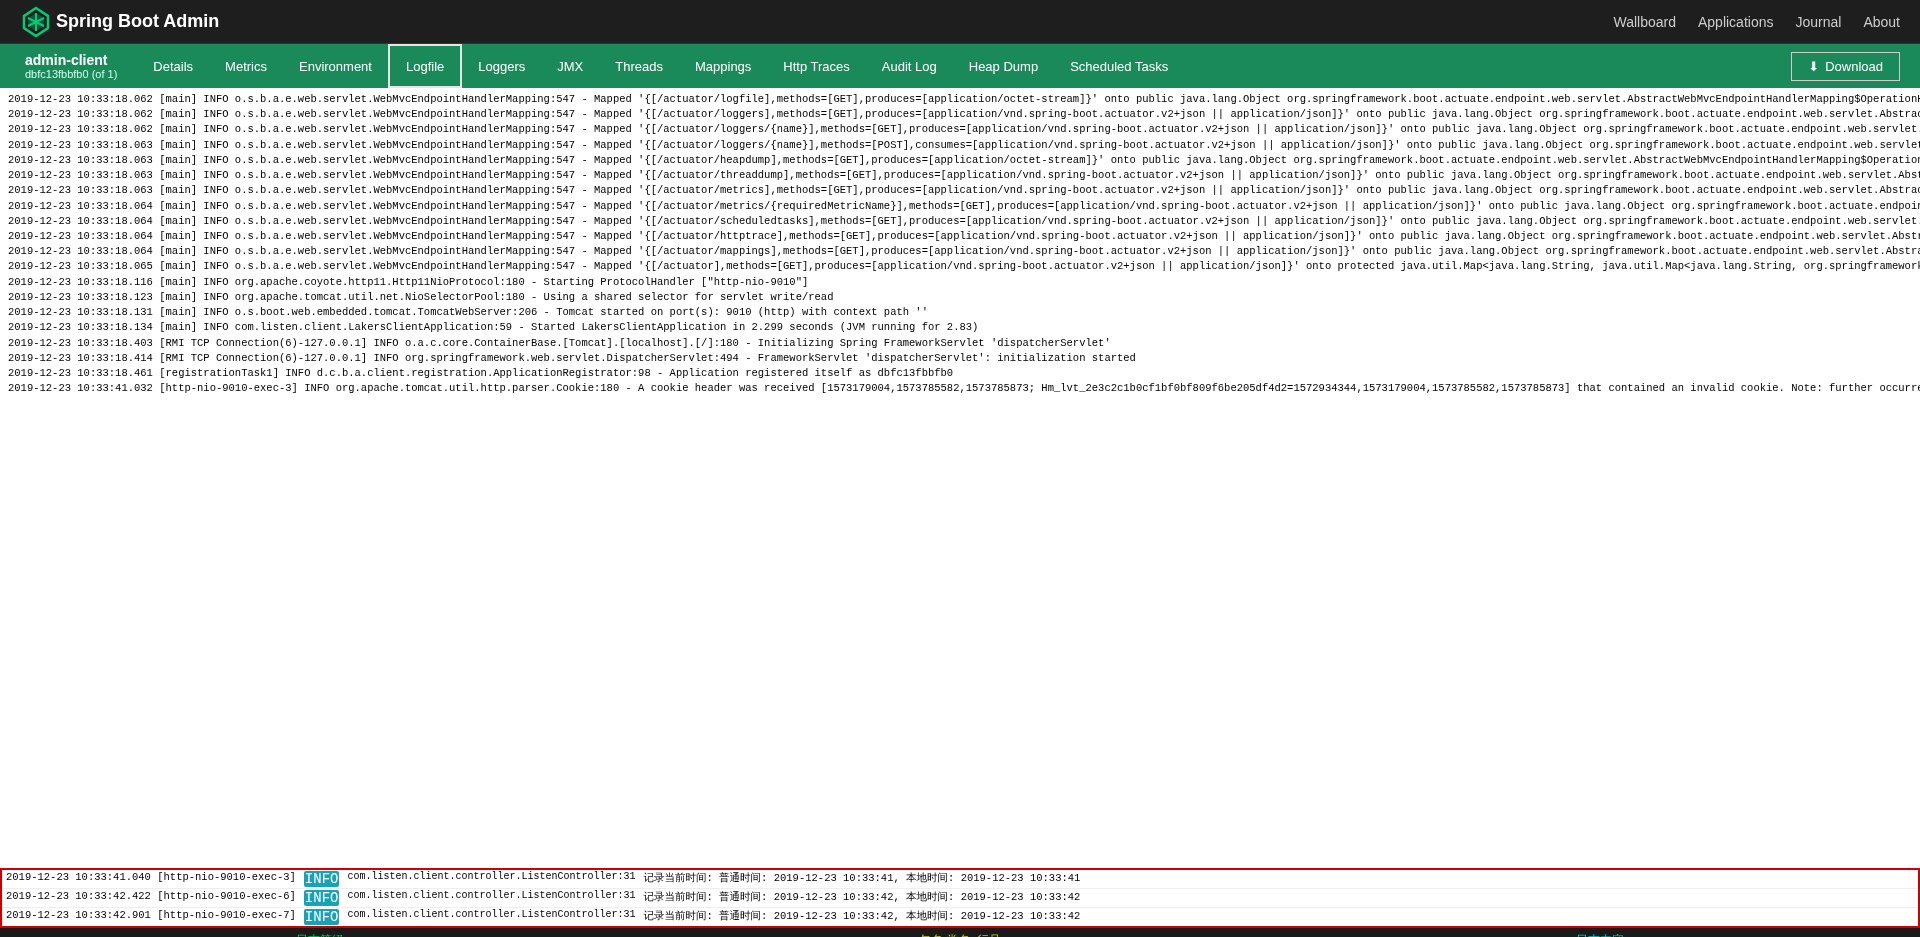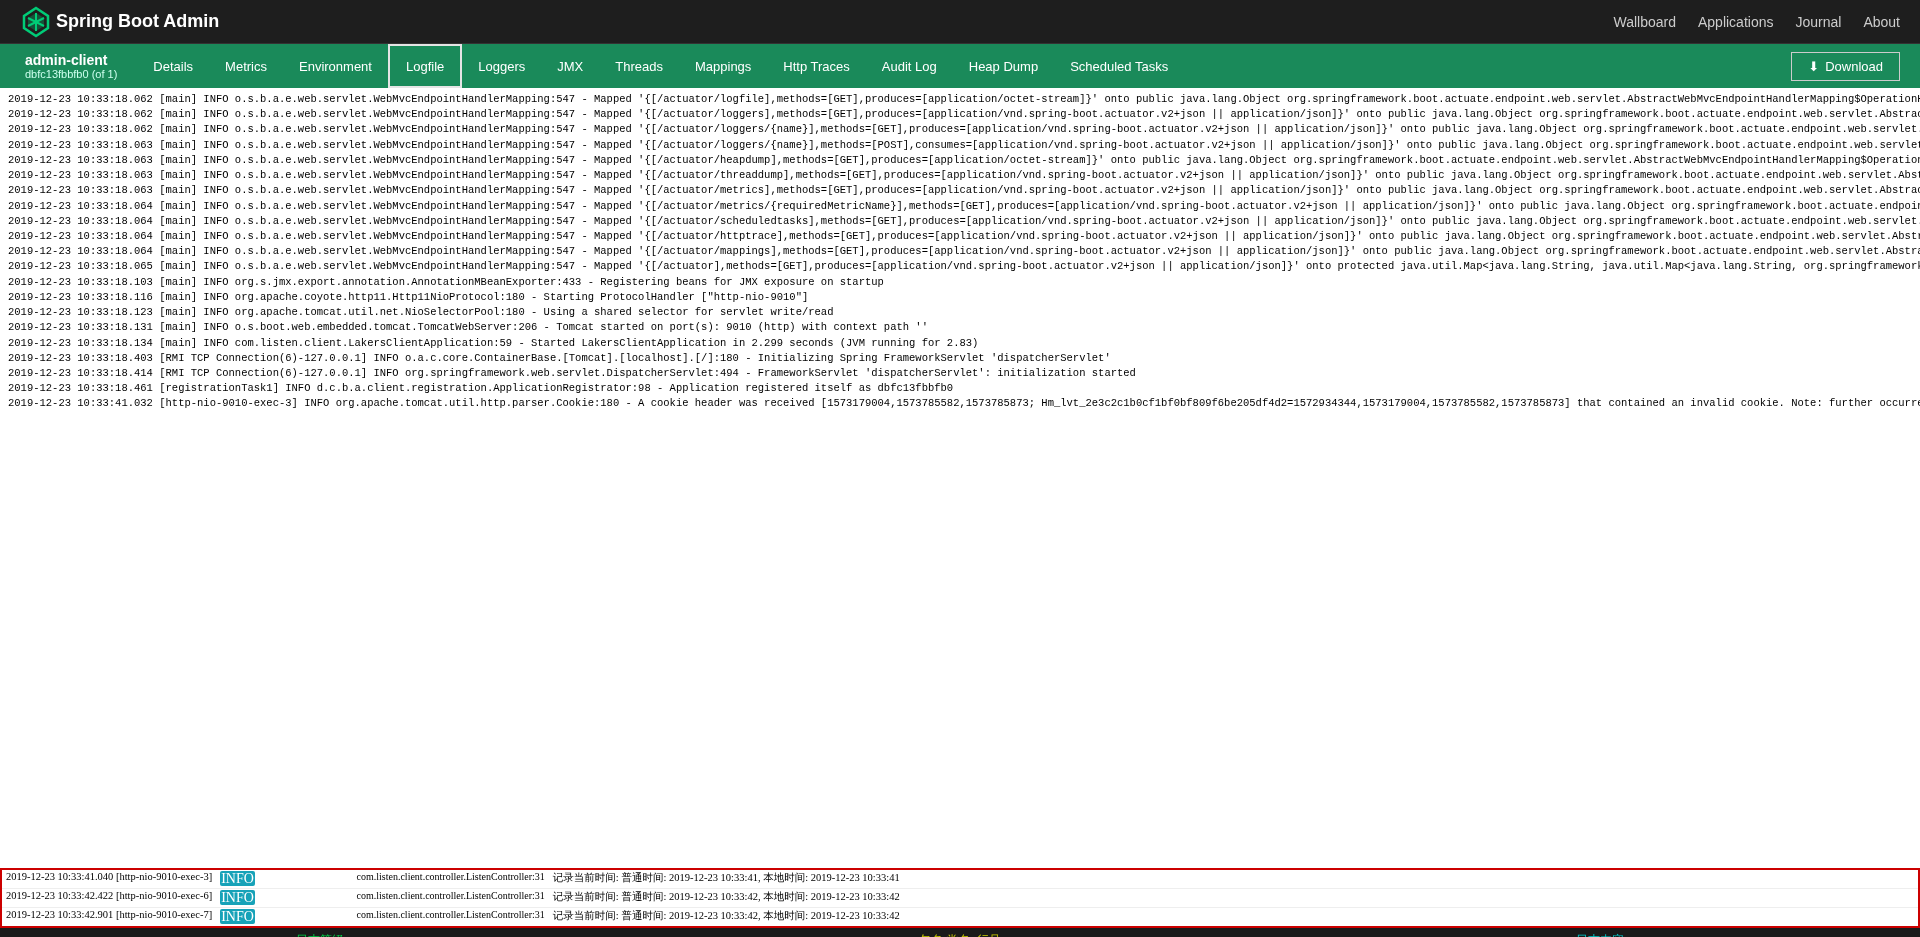--- a/index.html
+++ b/index.html
@@ -210,33 +210,32 @@
     <span class="log-line">2019-12-23 10:33:18.062 [main] INFO  o.s.b.a.e.web.servlet.WebMvcEndpointHandlerMapping:547 - Mapped '{[/actuator/loggers/{name}],methods=[GET],produces=[application/vnd.spring-boot.actuator.v2+json || application/json]}' onto public java.lang.Object org.springframework.boot.actuate.endpoint.web.servlet.AbstractWebMvcEndpointHandlerMapping$OperationHandler.handle(javax.servlet.http.HttpServletRequest, java.util.Map&lt;java.lang.String, java.lang.String&gt;)</span>
     <span class="log-line">2019-12-23 10:33:18.063 [main] INFO  o.s.b.a.e.web.servlet.WebMvcEndpointHandlerMapping:547 - Mapped '{[/actuator/loggers/{name}],methods=[POST],consumes=[application/vnd.spring-boot.actuator.v2+json || application/json]}' onto public java.lang.Object org.springframework.boot.actuate.endpoint.web.servlet.AbstractWebMvcEndpointHandlerMapping$OperationHandler.handle(javax.servlet.http.HttpServletRequest, java.util.Map&lt;java.lang.String, java.lang.String&gt;)</span>
     <span class="log-line">2019-12-23 10:33:18.063 [main] INFO  o.s.b.a.e.web.servlet.WebMvcEndpointHandlerMapping:547 - Mapped '{[/actuator/heapdump],methods=[GET],produces=[application/octet-stream]}' onto public java.lang.Object org.springframework.boot.actuate.endpoint.web.servlet.AbstractWebMvcEndpointHandlerMapping$OperationHandler.handle(javax.servlet.http.HttpServletRequest, java.util.Map&lt;java.lang.String, java.lang.String&gt;)</span>
     <span class="log-line">2019-12-23 10:33:18.063 [main] INFO  o.s.b.a.e.web.servlet.WebMvcEndpointHandlerMapping:547 - Mapped '{[/actuator/threaddump],methods=[GET],produces=[application/vnd.spring-boot.actuator.v2+json || application/json]}' onto public java.lang.Object org.springframework.boot.actuate.endpoint.web.servlet.AbstractWebMvcEndpointHandlerMapping$OperationHandler.handle(javax.servlet.http.HttpServletRequest, java.util.Map&lt;java.lang.String, java.lang.String&gt;)</span>
     <span class="log-line">2019-12-23 10:33:18.063 [main] INFO  o.s.b.a.e.web.servlet.WebMvcEndpointHandlerMapping:547 - Mapped '{[/actuator/metrics],methods=[GET],produces=[application/vnd.spring-boot.actuator.v2+json || application/json]}' onto public java.lang.Object org.springframework.boot.actuate.endpoint.web.servlet.AbstractWebMvcEndpointHandlerMapping$OperationHandler.handle(javax.servlet.http.HttpServletRequest, java.util.Map&lt;java.lang.String, java.lang.String&gt;)</span>
     <span class="log-line">2019-12-23 10:33:18.064 [main] INFO  o.s.b.a.e.web.servlet.WebMvcEndpointHandlerMapping:547 - Mapped '{[/actuator/metrics/{requiredMetricName}],methods=[GET],produces=[application/vnd.spring-boot.actuator.v2+json || application/json]}' onto public java.lang.Object org.springframework.boot.actuate.endpoint.web.servlet.AbstractWebMvcEndpointHandlerMapping$OperationHandler.handle(javax.servlet.http.HttpServletRequest, java.util.Map&lt;java.lang.String, java.lang.String&gt;)</span>
     <span class="log-line">2019-12-23 10:33:18.064 [main] INFO  o.s.b.a.e.web.servlet.WebMvcEndpointHandlerMapping:547 - Mapped '{[/actuator/scheduledtasks],methods=[GET],produces=[application/vnd.spring-boot.actuator.v2+json || application/json]}' onto public java.lang.Object org.springframework.boot.actuate.endpoint.web.servlet.AbstractWebMvcEndpointHandlerMapping$OperationHandler.handle(javax.servlet.http.HttpServletRequest, java.util.Map&lt;java.lang.String, java.lang.String&gt;)</span>
     <span class="log-line">2019-12-23 10:33:18.064 [main] INFO  o.s.b.a.e.web.servlet.WebMvcEndpointHandlerMapping:547 - Mapped '{[/actuator/httptrace],methods=[GET],produces=[application/vnd.spring-boot.actuator.v2+json || application/json]}' onto public java.lang.Object org.springframework.boot.actuate.endpoint.web.servlet.AbstractWebMvcEndpointHandlerMapping$OperationHandler.handle(javax.servlet.http.HttpServletRequest, java.util.Map&lt;java.lang.String, java.lang.String&gt;)</span>
     <span class="log-line">2019-12-23 10:33:18.064 [main] INFO  o.s.b.a.e.web.servlet.WebMvcEndpointHandlerMapping:547 - Mapped '{[/actuator/mappings],methods=[GET],produces=[application/vnd.spring-boot.actuator.v2+json || application/json]}' onto public java.lang.Object org.springframework.boot.actuate.endpoint.web.servlet.AbstractWebMvcEndpointHandlerMapping$OperationHandler.handle(javax.servlet.http.HttpServletRequest, java.util.Map&lt;java.lang.String, java.lang.String&gt;)</span>
     <span class="log-line">2019-12-23 10:33:18.065 [main] INFO  o.s.b.a.e.web.servlet.WebMvcEndpointHandlerMapping:547 - Mapped '{[/actuator],methods=[GET],produces=[application/vnd.spring-boot.actuator.v2+json || application/json]}' onto protected java.util.Map&lt;java.lang.String, java.util.Map&lt;java.lang.String, org.springframework.boot.actuate.endpoint.web.Link&gt;&gt; org.springframework.boot.actuate.endpoint.web.servlet.WebMvcEndpointHandlerMapping.links(javax.servlet.http.HttpServletRequest, javax.servlet.http.HttpServletResponse)</span>
-    <span class="log-line">2019-12-23 10:33:18.103 [main] INFO  org.s.jmx.export.annotation.AnnotationMBeanExporter:433 - Registering beans for JMX exposure on startup</span>
     <span class="log-line">2019-12-23 10:33:18.116 [main] INFO  org.apache.coyote.http11.Http11NioProtocol:180 - Starting ProtocolHandler ["http-nio-9010"]</span>
     <span class="log-line">2019-12-23 10:33:18.123 [main] INFO  org.apache.tomcat.util.net.NioSelectorPool:180 - Using a shared selector for servlet write/read</span>
     <span class="log-line">2019-12-23 10:33:18.131 [main] INFO  o.s.boot.web.embedded.tomcat.TomcatWebServer:206 - Tomcat started on port(s): 9010 (http) with context path ''</span>
     <span class="log-line">2019-12-23 10:33:18.134 [main] INFO  com.listen.client.LakersClientApplication:59 - Started LakersClientApplication in 2.299 seconds (JVM running for 2.83)</span>
     <span class="log-line">2019-12-23 10:33:18.403 [RMI TCP Connection(6)-127.0.0.1] INFO  o.a.c.core.ContainerBase.[Tomcat].[localhost].[/]:180 - Initializing Spring FrameworkServlet 'dispatcherServlet'</span>
     <span class="log-line">2019-12-23 10:33:18.414 [RMI TCP Connection(6)-127.0.0.1] INFO  org.springframework.web.servlet.DispatcherServlet:494 - FrameworkServlet 'dispatcherServlet': initialization started</span>
     <span class="log-line">2019-12-23 10:33:18.461 [registrationTask1] INFO  d.c.b.a.client.registration.ApplicationRegistrator:98 - Application registered itself as dbfc13fbbfb0</span>
     <span class="log-line">2019-12-23 10:33:41.032 [http-nio-9010-exec-3] INFO  org.apache.tomcat.util.http.parser.Cookie:180 - A cookie header was received [1573179004,1573785582,1573785873; Hm_lvt_2e3c2c1b0cf1bf0bf809f6be205df4d2=1572934344,1573179004,1573785582,1573785873] that contained an invalid cookie. Note: further occurrences of this error will be logged at DEBUG level.</span>
   </div>
 
 <div id="highlighted-section">
-    <div class="log-highlighted-rows" style="background: #a16207; font-family: Liberation Serif, serif; font-size: 10.5px; text-align: right;">
+    <div class="log-highlighted-rows" style="background: #a16207; font-family: Liberation Mono, monospace; font-size: 10.5px; text-align: right;">
       <div class="log-row-hl">
       <span class="col-timestamp">2019-12-23 10:33:41.040 [http-nio-9010-exec-3]</span>
       <span class="col-level"><span class="badge-info">INFO</span></span>
       <span class="col-class">com.listen.client.controller.ListenController:31</span>
       <span class="col-msg">记录当前时间:  普通时间:   2019-12-23 10:33:41,  本地时间:   2019-12-23 10:33:41</span>
     </div>
       <div class="log-row-hl">
       <span class="col-timestamp">2019-12-23 10:33:42.422 [http-nio-9010-exec-6]</span>
       <span class="col-level"><span class="badge-info">INFO</span></span>
       <span class="col-class">com.listen.client.controller.ListenController:31</span>

